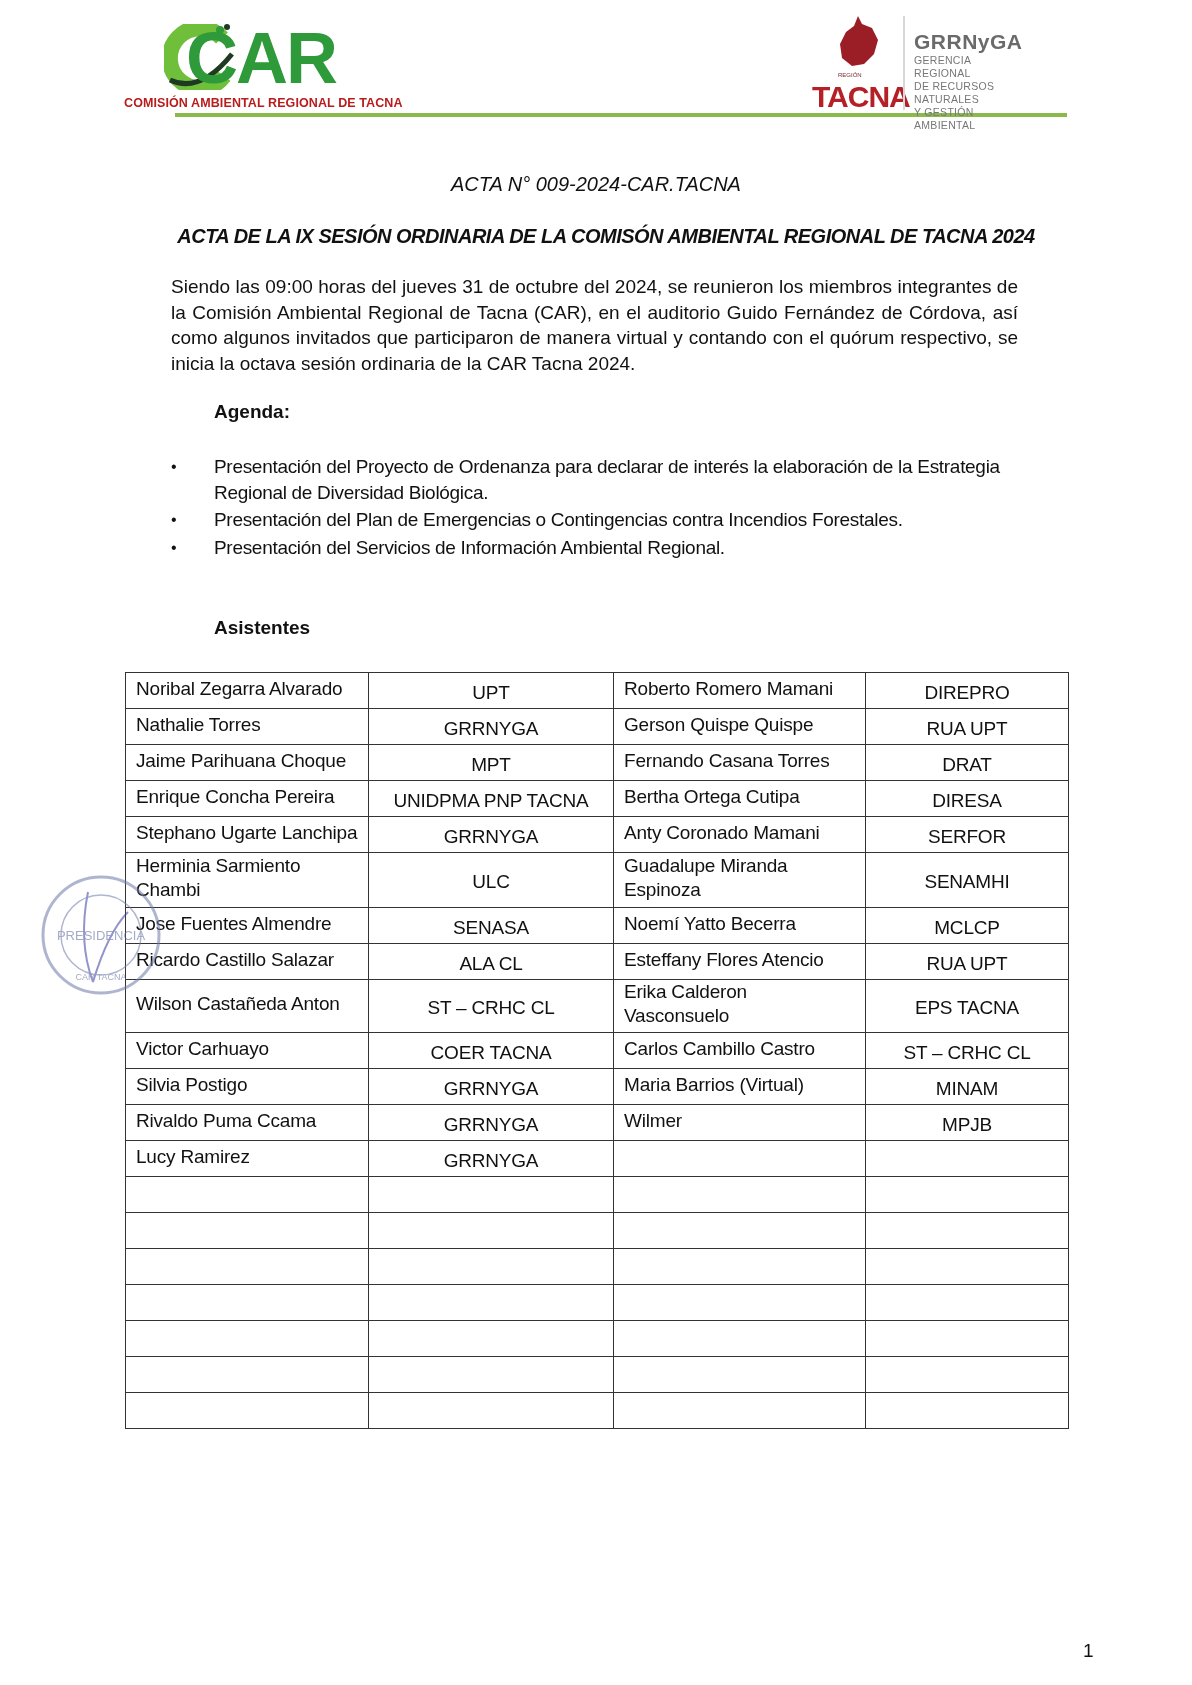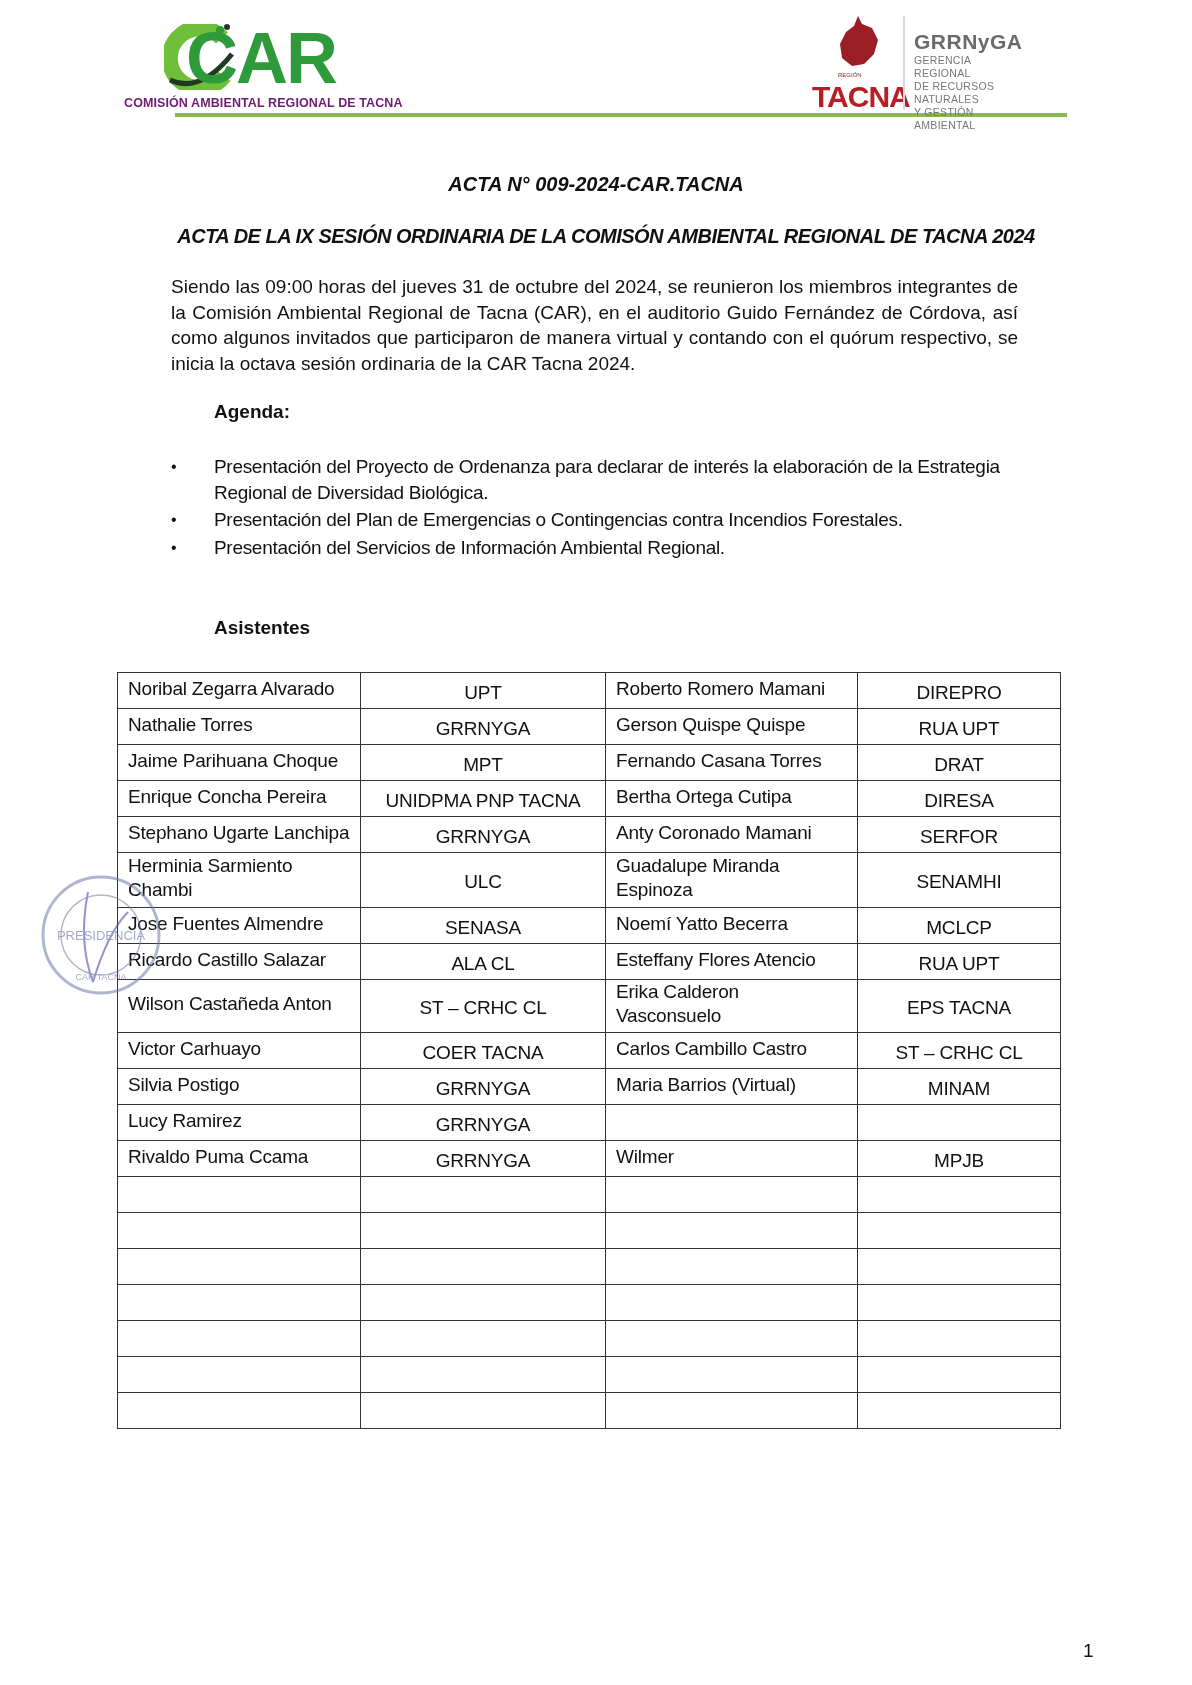--- a/index.html
+++ b/index.html
@@ -3,43 +3,43 @@
 <meta charset="utf-8">
 <style>
   html, body { margin: 0; padding: 0; background: #ffffff; }
   body { width: 1192px; height: 1685px; position: relative; overflow: hidden;
          font-family: "Liberation Sans", sans-serif; color: #111; }
   .header { position: absolute; left: 0; top: 0; width: 1029px; height: 120px; }
   .car-logo { position: absolute; left: 124px; top: 14px; width: 280px; height: 96px; }
   .car-letters { position: absolute; left: 62px; top: 4px; font-family: "Liberation Sans", sans-serif;
                  font-weight: bold; font-size: 72px; color: #2e9a3a; letter-spacing: -2px; line-height: 80px; }
   .car-c { position: absolute; left: 40px; top: 10px; width: 70px; height: 66px; }
-  .car-sub { position: absolute; left: 0; top: 82px; font-size: 12.5px; font-weight: bold; color: #701a75; white-space: nowrap; letter-spacing: 0.1px; }
+  .car-sub { position: absolute; left: 0; top: 82px; font-size: 12.5px; font-weight: bold; color: #b91c1c; white-space: nowrap; letter-spacing: 0.1px; }
   .header-rule { position: absolute; left: 175px; top: 113px; width: 892px; height: 4px; background: #8bba4c; }
   .tacna-logo { position: absolute; left: 808px; top: 14px; width: 90px; height: 96px; }
   .tacna-word { position: absolute; left: 4px; top: 66px; font-size: 30px; font-weight: bold; color: #b52027; letter-spacing: -1px; }
   .tacna-region { position: absolute; left: 30px; top: 58px; font-size: 6px; color: #7a2a2a; }
   .vdivider { position: absolute; left: 903px; top: 16px; width: 2px; height: 94px; background: #d8d8d8; }
   .grr { position: absolute; left: 914px; top: 30px; color: #555; }
   .grr-title { font-size: 21px; font-weight: bold; color: #6a6a6a; letter-spacing: 0.5px; }
   .grr-line { font-size: 10.5px; color: #777; line-height: 13px; letter-spacing: 0.3px; }
 
   .title1 { position: absolute; left: 0; width: 1192px; top: 173px; text-align: center;
-            font-size: 20px; font-weight: bold; font-style: italic; }
+            font-size: 20px; font-weight: normal; font-style: italic; }
   .title2 { position: absolute; left: 0; width: 1212px; top: 225px; text-align: center;
             font-size: 20px; font-weight: bold; font-style: italic; letter-spacing: -0.5px; }
   .intro { position: absolute; left: 171px; width: 847px; top: 274px; font-size: 19px;
            line-height: 25.5px; text-align: justify; }
   .agenda-h { position: absolute; left: 214px; top: 401px; font-size: 19px; font-weight: bold; }
   .agenda { position: absolute; left: 171px; top: 454px; width: 830px; margin: 0; padding: 0; list-style: none; }
   .agenda li { position: relative; padding-left: 43px; font-size: 19px; line-height: 25.5px; margin-bottom: 2px; letter-spacing: -0.3px; }
   .agenda li .bullet { position: absolute; left: 0; top: 0; font-size: 16px; }
   .asis-h { position: absolute; left: 214px; top: 617px; font-size: 19px; font-weight: bold; }
 
-  table.att { position: absolute; left: 117px; top: 672px; border-collapse: collapse; width: 943px; table-layout: fixed; }
+  table.att { position: absolute; left: 125px; top: 672px; border-collapse: collapse; width: 943px; table-layout: fixed; }
   table.att td { border: 1.5px solid #333; font-size: 19px; padding: 0 10px; height: 31px; vertical-align: middle; line-height: 24px; letter-spacing: -0.2px; }
   table.att td.org { text-align: center; padding-top: 4px; }
   table.att td.nm { padding-top: 0; padding-bottom: 4px; }
   table.att tr.tall td { height: 50px; }
   col.c1 { width: 243px; } col.c2 { width: 245px; } col.c3 { width: 252px; } col.c4 { width: 203px; }
 
   .stamp { position: absolute; left: 38px; top: 872px; width: 126px; height: 126px; opacity: 0.55; pointer-events: none; }
   .page-num { position: absolute; left: 1083px; top: 1640px; font-size: 19px; }
 </style>
 </head>
@@ -154,30 +154,30 @@
         <td class="nm">Carlos Cambillo Castro</td>
         <td class="org">ST – CRHC CL</td>
       </tr>
       <tr>
         <td class="nm">Silvia Postigo</td>
         <td class="org">GRRNYGA</td>
         <td class="nm">Maria Barrios (Virtual)</td>
         <td class="org">MINAM</td>
       </tr>
       <tr>
-        <td class="nm">Lucy Ramirez</td>
-        <td class="org">GRRNYGA</td>
-        <td class="nm"></td>
-        <td class="org"></td>
-      </tr>
-      <tr>
         <td class="nm">Rivaldo Puma Ccama</td>
         <td class="org">GRRNYGA</td>
         <td class="nm">Wilmer</td>
         <td class="org">MPJB</td>
+      </tr>
+      <tr>
+        <td class="nm">Lucy Ramirez</td>
+        <td class="org">GRRNYGA</td>
+        <td class="nm"></td>
+        <td class="org"></td>
       </tr>
       <tr>
         <td class="nm"></td>
         <td class="org"></td>
         <td class="nm"></td>
         <td class="org"></td>
       </tr>
       <tr>
         <td class="nm"></td>
         <td class="org"></td>

